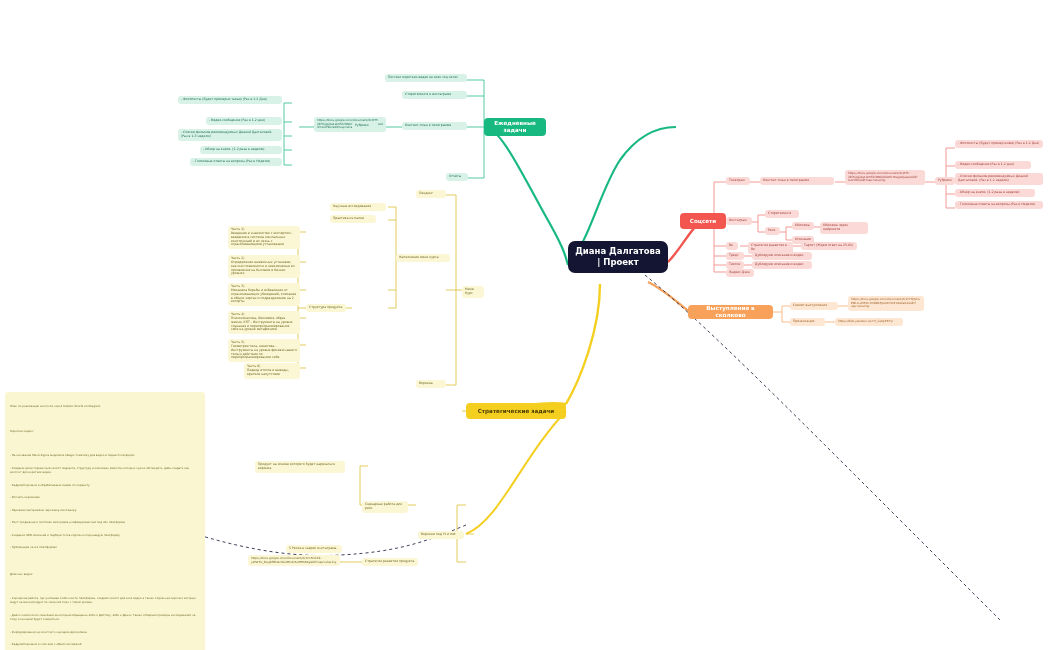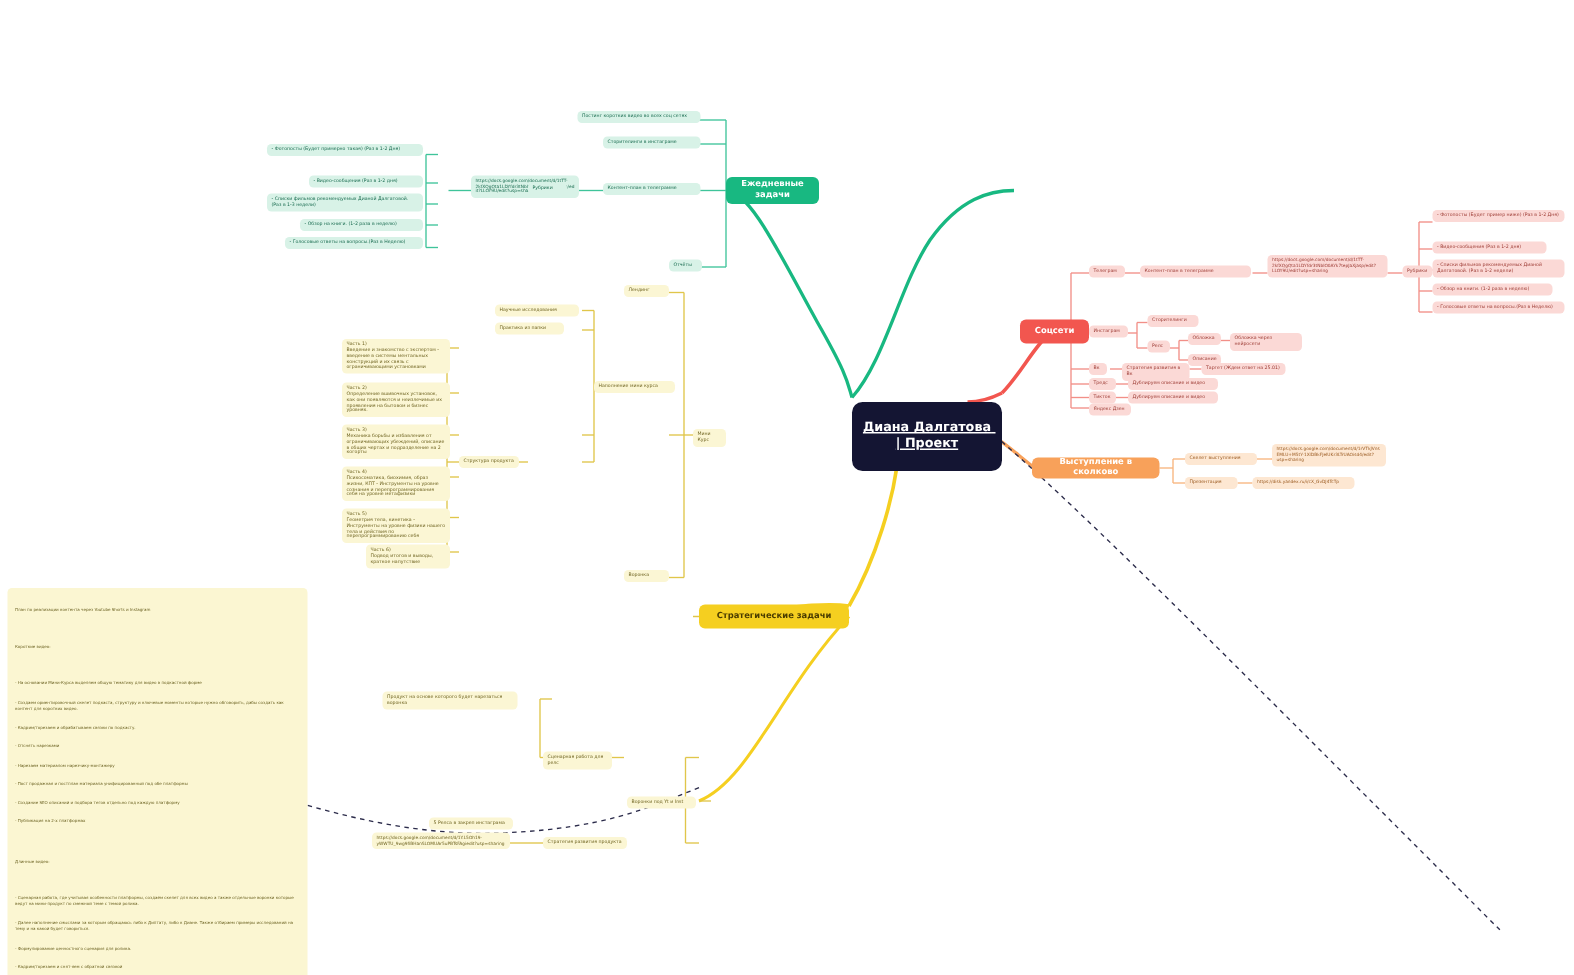--- a/index.html
+++ b/index.html
@@ -152,21 +152,21 @@
     <path d="M360,466 L368,466" fill="none" stroke="#e0c64a" stroke-width="0.9"></path>
     <path d="M360,505 L368,505" fill="none" stroke="#e0c64a" stroke-width="0.9"></path>
     <path d="M352,562 L362,562" fill="none" stroke="#e0c64a" stroke-width="0.9"></path>
     <path d="M340,562 L352,562" fill="none" stroke="#e0c64a" stroke-width="0.9"></path>
     <path d="M300,562 L340,562" fill="none" stroke="#e0c64a" stroke-width="0.9"></path>
 
     <path d="M645,275 C700,320 780,400 900,520 C950,570 980,600 1000,620" fill="none" stroke="#2b2b4a" stroke-width="0.9" stroke-dasharray="3 3"></path>
     <path d="M120,508 C180,530 260,560 340,555 C400,552 430,540 466,525" fill="none" stroke="#2b2b4a" stroke-width="0.9" stroke-dasharray="3 3"></path>
   </svg>
 
-  <div class="node central" style="left:568px;top:268px;width:100px;height:46px;text-decoration:underline;">Диана Далгатова | Проект</div>
+  <div class="node central" style="left:568px;top:241px;width:100px;height:32px;">Диана Далгатова | Проект</div>
 
   <div class="node pill green" style="left:484px;top:118px;width:62px;height:18px;">Ежедневные задачи</div>
 
   <div class="node leaf green" style="left:385px;top:74px;width:82px;">Постинг коротких видео во всех соц сетях</div>
   <div class="node leaf green" style="left:402px;top:91px;width:65px;">Сторителинги в инстаграме</div>
   <div class="node leaf green" style="left:402px;top:122px;width:65px;">Контент-план в телеграмме</div>
   <div class="node leaf green" style="left:446px;top:173px;width:22px;">Отчёты</div>
 
   <div class="node leaf green url" style="left:314px;top:117px;width:72px;">https://docs.google.com/document/d/1tTT-2kfXQgQta1LDYfdr3tNbIO0AYk7tepJaXjasp/edit?LLOY9U/edit?usp=sharing</div>
   <div class="node leaf green" style="left:352px;top:123px;width:0px;"></div>

